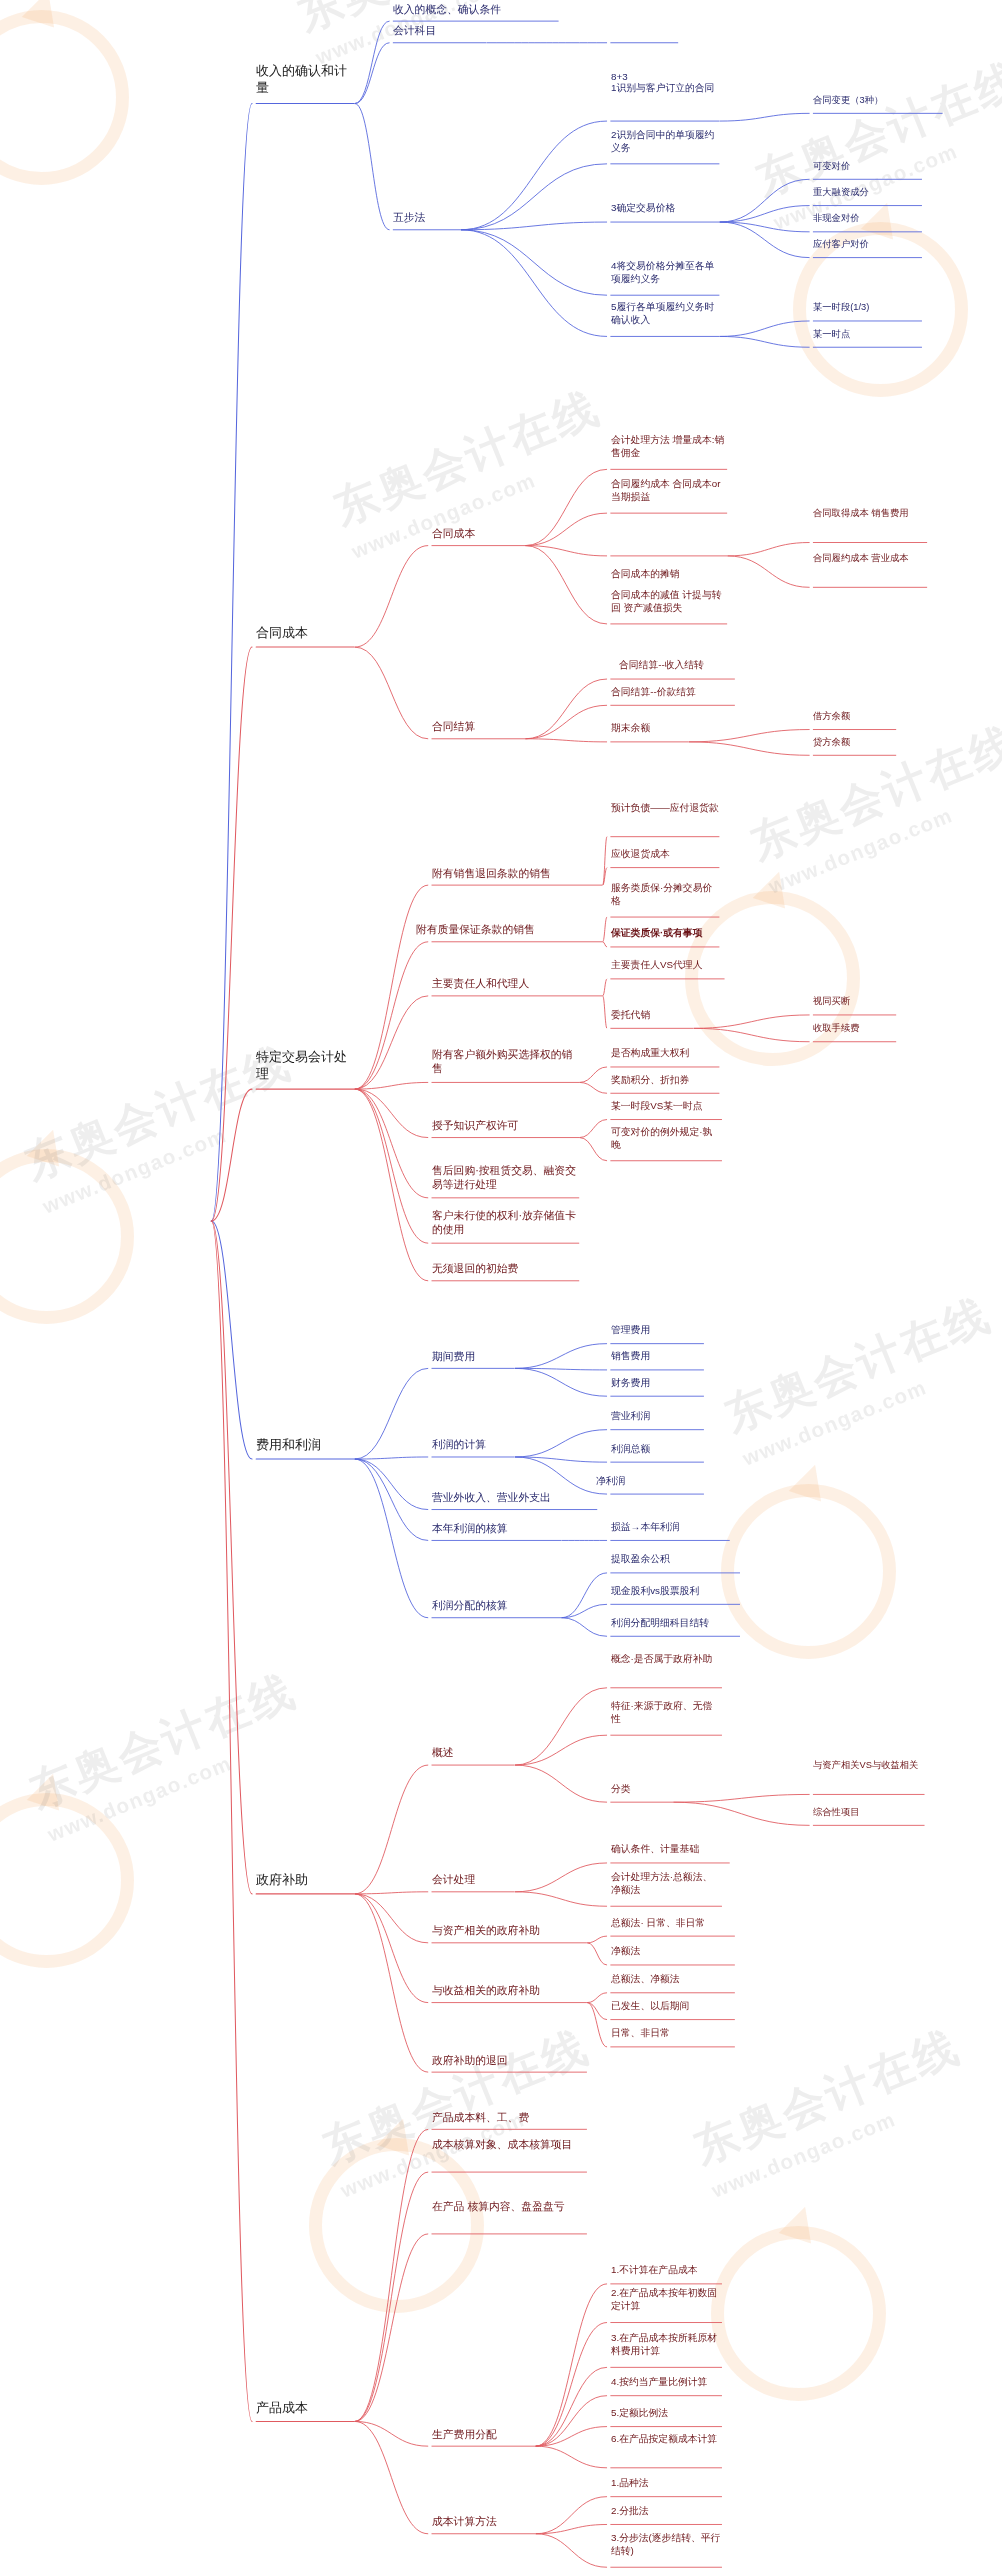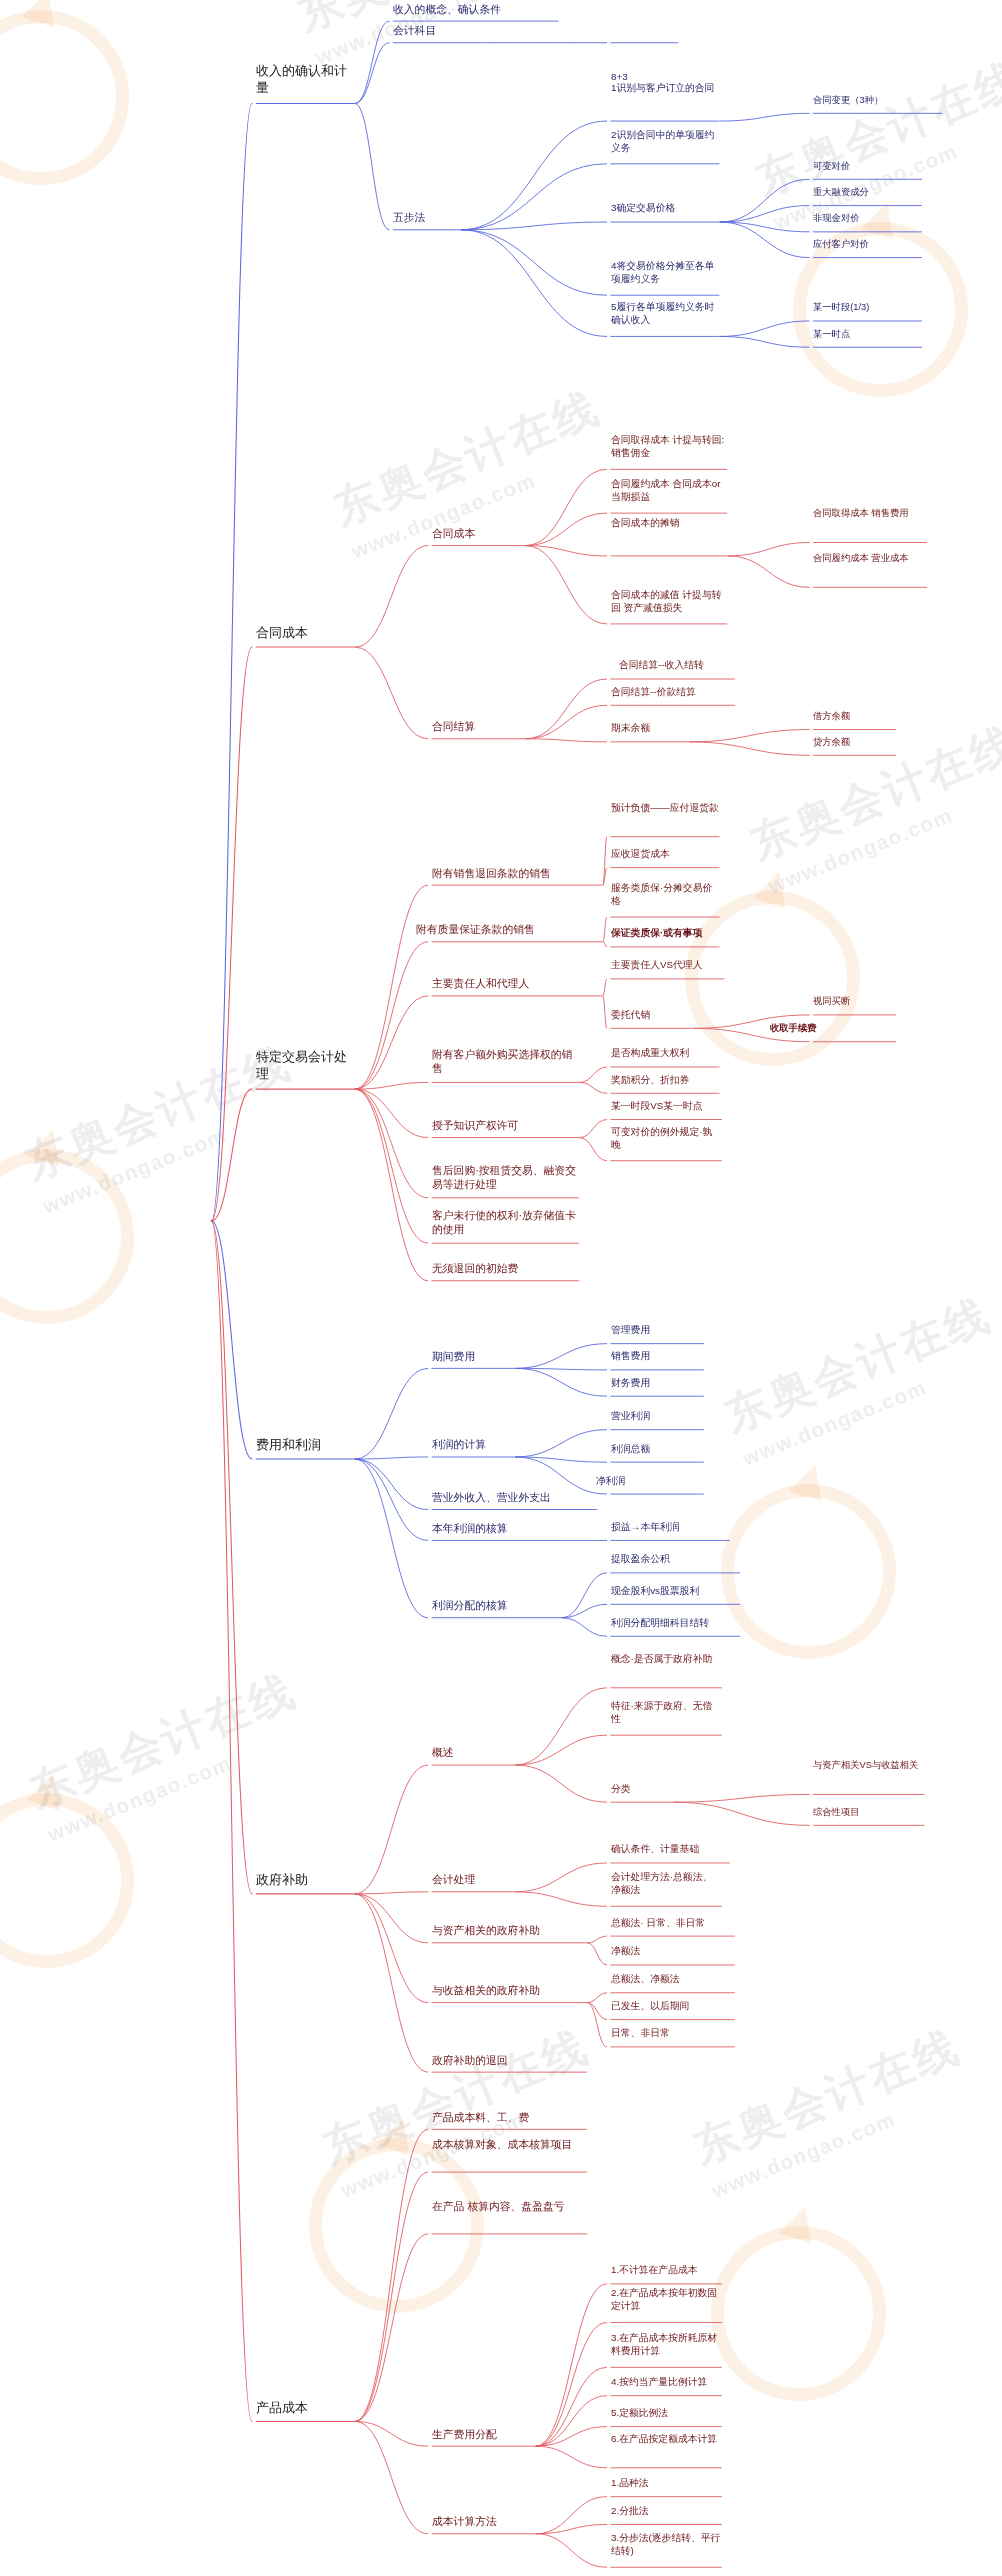--- a/index.html
+++ b/index.html
@@ -363,26 +363,26 @@
     <div class="node lvl4 blue" id="n-step5-1" style="left: 813px; top: 328px; width: 108px;">
       <span class="txt">某一时点</span>
     </div>
     <div class="node lvl1 red" id="n-cc" style="left: 256px; top: 625px; width: 98px;">
       <span class="txt">合同成本</span>
     </div>
     <div class="node lvl2 red" id="n-cc-0" style="left: 432px; top: 526px; width: 93px;">
       <span class="txt">合同成本</span>
     </div>
     <div class="node lvl3 red" id="n-cc-0-0" style="left: 611px; top: 434px; width: 116px;">
-      <span class="txt">合同取得成本 计提与转回:销售佣金</span>
+      <span class="txt">会计处理方法 增量成本:销售佣金</span>
     </div>
     <div class="node lvl3 red" id="n-cc-0-1" style="left: 611px; top: 478px; width: 116px;">
       <span class="txt">合同履约成本 合同成本or当期损益</span>
     </div>
-    <div class="node lvl3 red" id="n-cc-0-2" style="left: 611px; top: 517px; width: 116px;">
+    <div class="node lvl3 red" id="n-cc-0-2" style="left: 611px; top: 568px; width: 116px;">
       <span class="txt">合同成本的摊销</span>
     </div>
     <div class="node lvl4 red" id="n-cc-0-2-0" style="left: 813px; top: 507px; width: 113px;">
       <span class="txt">合同取得成本 销售费用</span>
     </div>
     <div class="node lvl4 red" id="n-cc-0-2-1" style="left: 813px; top: 552px; width: 113px;">
       <span class="txt">合同履约成本  营业成本</span>
     </div>
     <div class="node lvl3 red" id="n-cc-0-3" style="left: 611px; top: 589px; width: 116px;">
       <span class="txt">合同成本的减值 计提与转回 资产减值损失</span>
@@ -431,21 +431,21 @@
     </div>
     <div class="node lvl3 red" id="n-sp-2-0" style="left: 611px; top: 959px; width: 113px;">
       <span class="txt">主要责任人VS代理人</span>
     </div>
     <div class="node lvl3 red" id="n-sp-2-1" style="left: 611px; top: 1009px; width: 82px;">
       <span class="txt">委托代销</span>
     </div>
     <div class="node lvl4 red" id="n-sp-2-1-0" style="left: 813px; top: 995px; width: 82px;">
       <span class="txt">视同买断</span>
     </div>
-    <div class="node lvl4 red" id="n-sp-2-1-1" style="left: 770px; top: 1022px; width: 82px; font-weight: bold;">
+    <div class="node lvl4 red" id="n-sp-2-1-1" style="left: 813px; top: 1022px; width: 82px;">
       <span class="txt">收取手续费</span>
     </div>
     <div class="node lvl2 red" id="n-sp-3" style="left: 432px; top: 1047px; width: 147px;">
       <span class="txt">附有客户额外购买选择权的销售</span>
     </div>
     <div class="node lvl3 red" id="n-sp-3-0" style="left: 611px; top: 1047px; width: 108px;">
       <span class="txt">是否构成重大权利</span>
     </div>
     <div class="node lvl3 red" id="n-sp-3-1" style="left: 611px; top: 1074px; width: 108px;">
       <span class="txt">奖励积分、折扣券</span>

